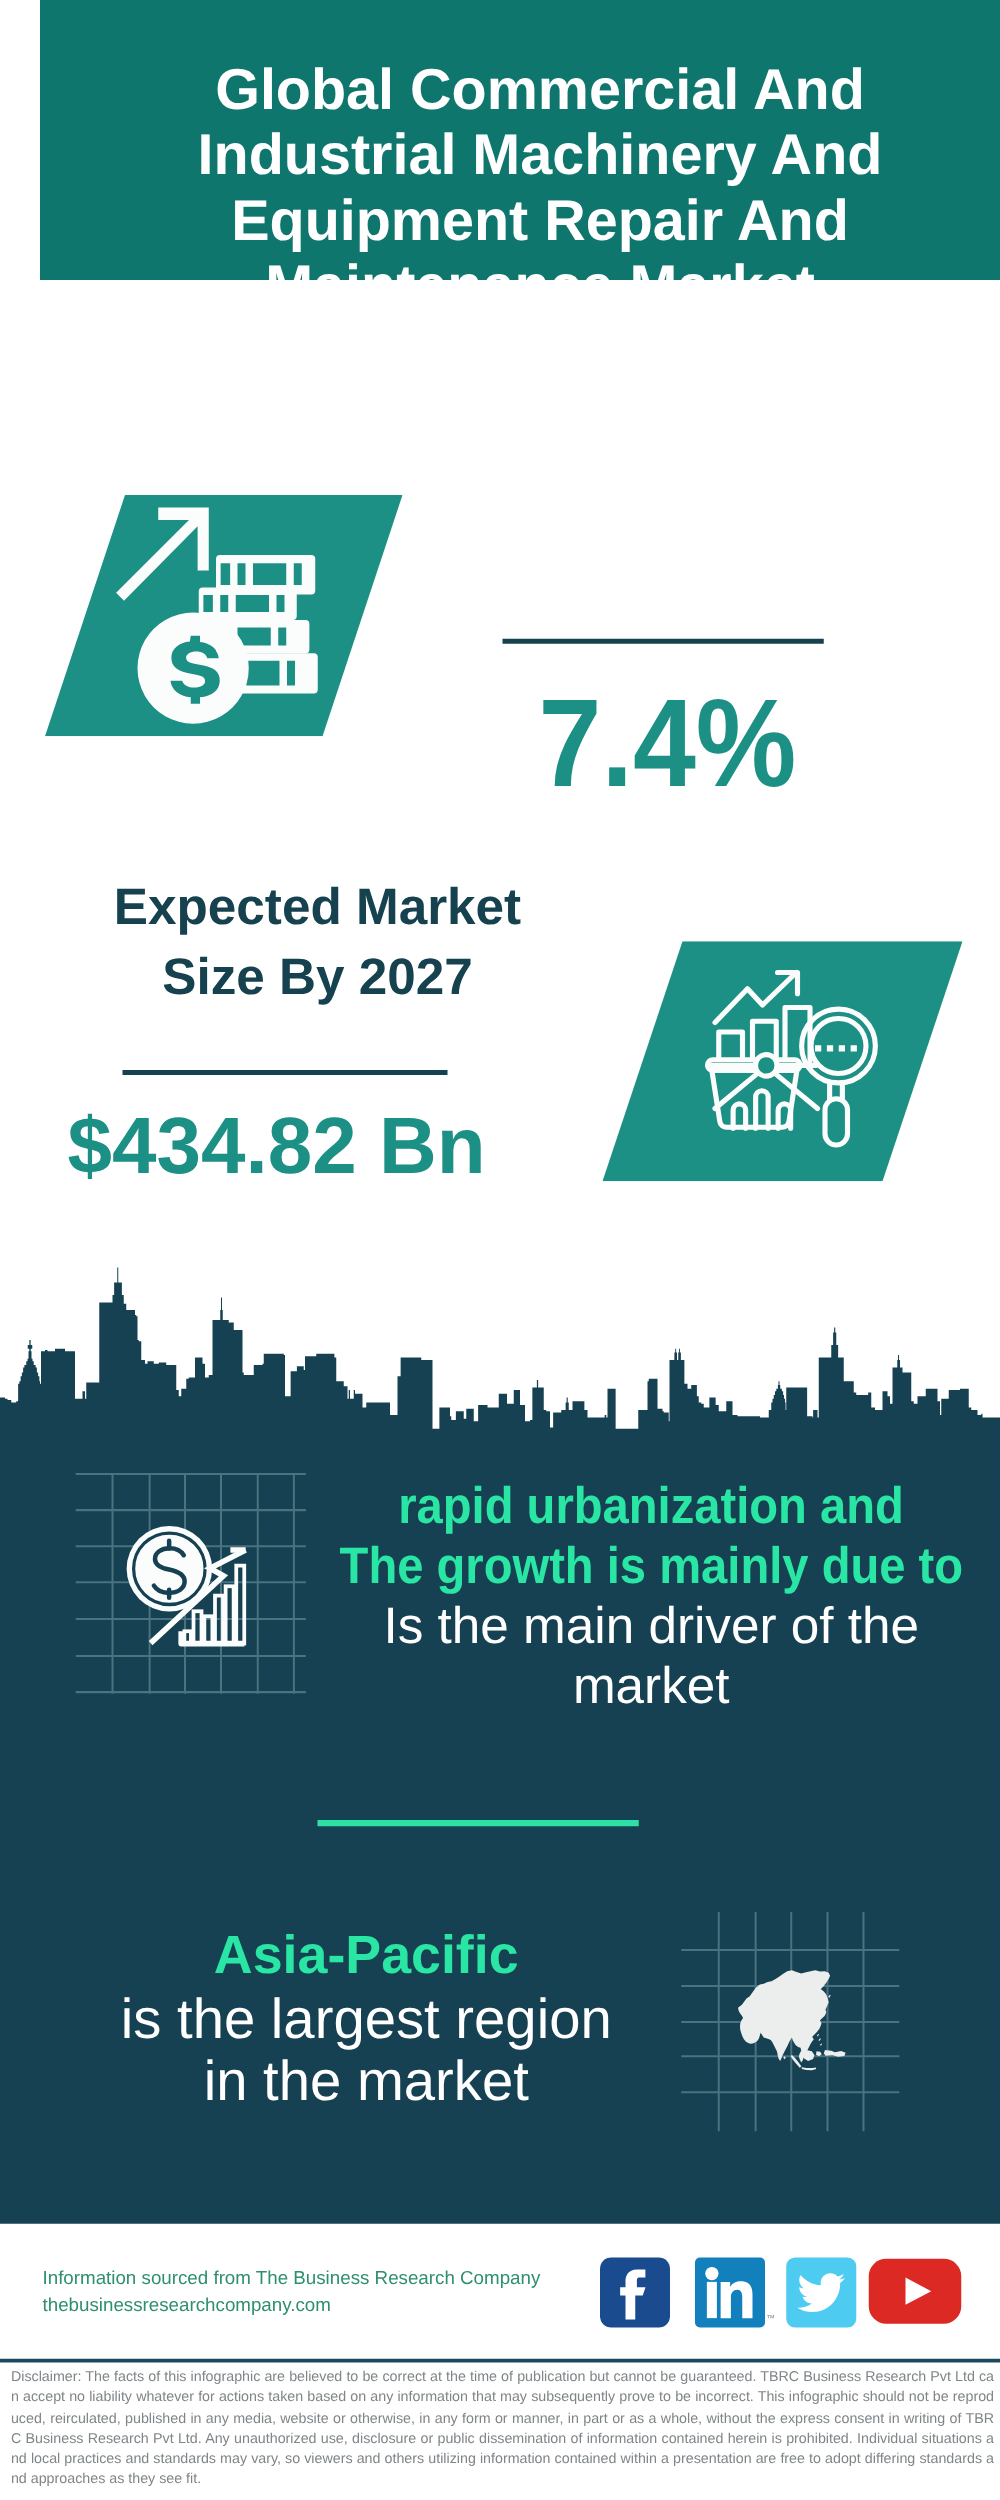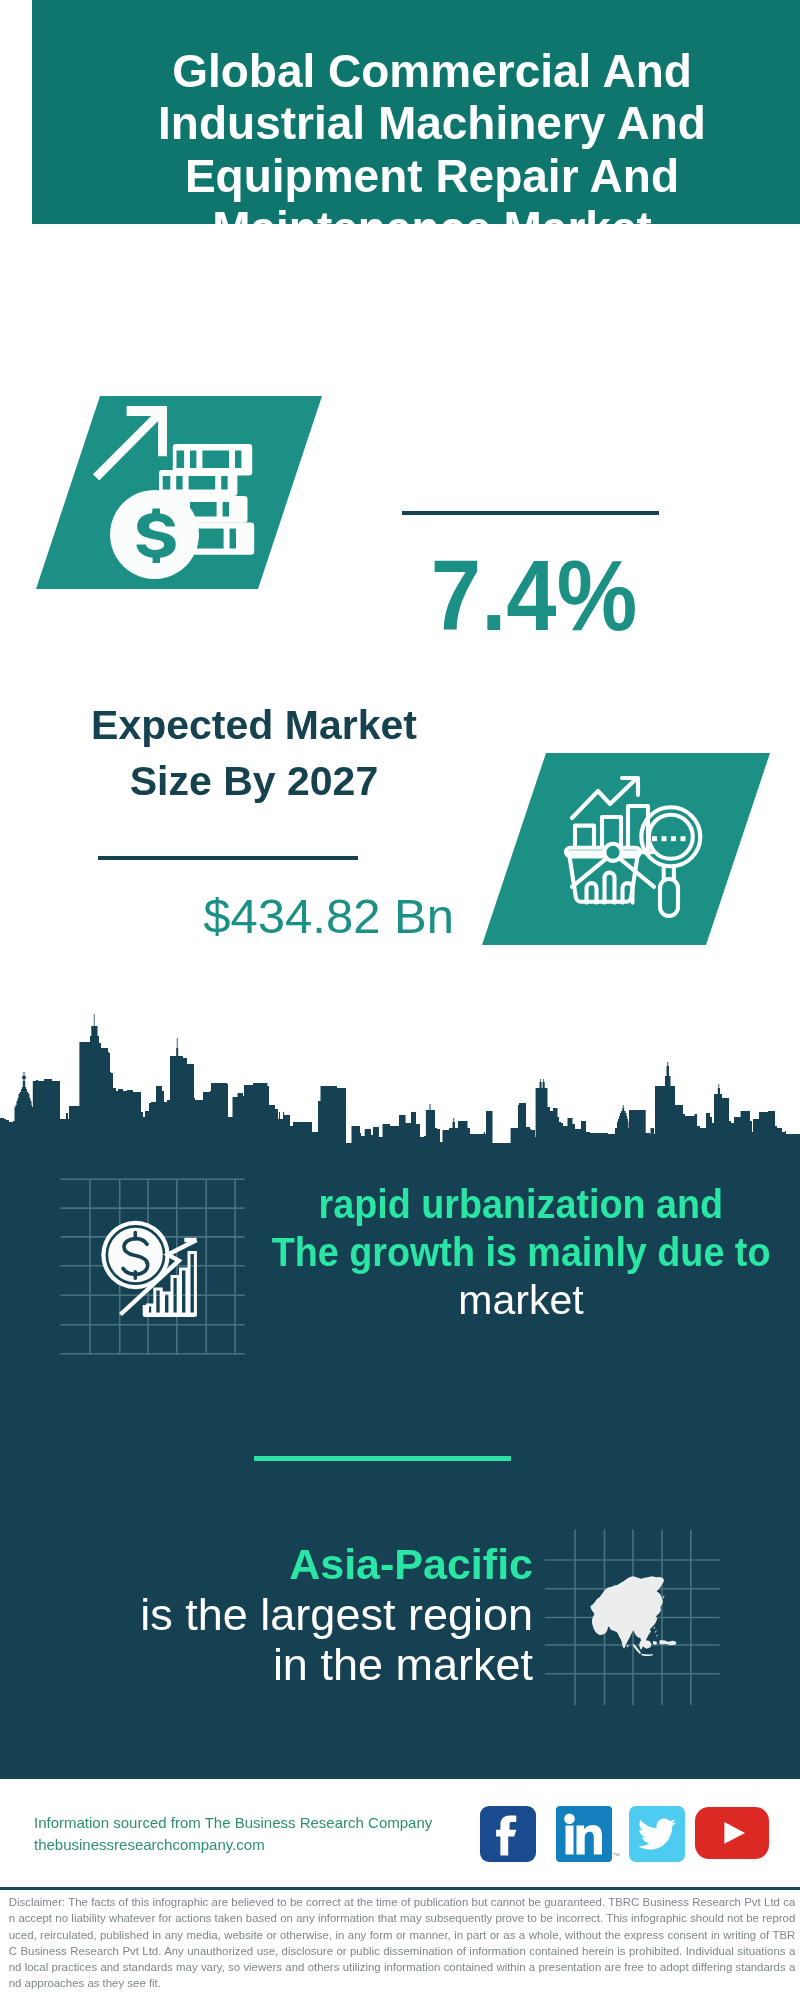--- a/index.html
+++ b/index.html
@@ -10,33 +10,33 @@
   
   .header{position:absolute;left:0;top:0;width:800px;height:224px;background:#0f766e;margin-left:32px;}
   .header-title{position:absolute;left:100px;top:45px;width:600px;text-align:center;
      color:#ffffff;font-size:46px;font-weight:bold;line-height:52.3px;}
   .tile{position:absolute;}
   .stat-head{position:absolute;text-align:center;color:#16414f;
      font-size:41px;font-weight:bold;line-height:56px;}
   .rule{position:absolute;height:4px;background:#16414f;}
   .stat-val{position:absolute;text-align:center;color:#1d9086;
      font-size:100px;font-weight:bold;line-height:100px;transform:scaleX(0.905);}
-  .stat-val2{position:absolute;text-align:right;color:#1d9086;
-     font-size:49px;font-weight:normal;line-height:72px;}
+  .stat-val2{position:absolute;text-align:left;color:#1d9086;
+     font-size:64px;font-weight:bold;line-height:72px;}
 
   
   .darkband{position:absolute;left:0;width:800px;background:#164152;}
 
   
   .drv{position:absolute;text-align:center;font-size:41px;line-height:48px;}
   .drv .hl{color:#2ae6a5;font-weight:bold;}
   .drv .hl>span{display:inline-block;transform:scaleX(0.92);}
   .drv .sub{color:#ffffff;transform:scaleX(1.0);}
   .greenrule{position:absolute;height:5px;background:#2ee0a6;}
-  .drv2{position:absolute;text-align:right;font-size:45px;line-height:50.5px;white-space:nowrap;}
+  .drv2{position:absolute;text-align:center;font-size:45px;line-height:50.5px;white-space:nowrap;}
   .drv2 .hl2{color:#2ae6a5;font-weight:bold;font-size:43px;}
   .drv2 .sub2{color:#ffffff;}
   .foot-txt{position:absolute;color:#2e8f70;font-size:15px;line-height:22px;}
   .foot-txt .site-link{color:#2e8f70;text-decoration:none;display:block;}
   .disc{position:absolute;color:#7f8588;font-size:11.42px;line-height:16.25px;text-align:justify;word-break:break-all;}
   .social{position:absolute;display:block;text-decoration:none;}
   .social>svg{overflow:hidden;}
   .social svg{position:absolute;left:0;top:0;}
   .social .tm{position:absolute;right:-8px;bottom:3px;font-size:7px;color:#8a8a8a;line-height:7px;}
 </style>
@@ -168,20 +168,21 @@
         <rect x="172.0" y="1276.5" width="6.4" height="38.3"></rect>
         <rect x="180.5" y="1269.0" width="6.4" height="45.8"></rect>
         <rect x="189.0" y="1252.5" width="6.4" height="62.3"></rect>
       </g>
     </g>
   </svg>
 
   <div class="drv" style="left:241px;top:1180px;width:560px;white-space:nowrap;">
     <div class="hl"><span>rapid urbanization and</span></div>
     <div class="hl"><span>The growth is mainly due to</span></div>
+    <div class="sub">Is the main driver of the</div>
     <div class="sub">market</div>
   </div>
   <div class="greenrule" style="left:254px;top:1456px;width:257px;"></div>
 
   <svg width="160" height="110" viewBox="580 1565 160 110" style="position:absolute;left:580px;top:1565px;">
     <g fill="#ebeeec">
       <path d="M590.4,1606.2 L593.5,1603.8 L597.2,1598.8 L599.8,1596.9 L601.6,1594.4 L604.8,1590 L607.9,1587.5 L611,1586.9 L614.1,1585.6 L617.2,1585 L620.4,1583.1 L623.5,1581.2 L626.6,1579 L629.8,1576.9 L633.5,1576.2 L637.2,1577.5 L641,1578.8 L644.8,1577.8 L648.5,1576.9 L652.2,1576.2 L656,1577.2 L659.8,1576.9 L662.9,1578.1 L664.1,1580.6 L662.9,1583.1 L661,1586.2 L658.5,1589.4 L656.6,1591.2 L659.1,1593.1 L661,1595.6 L662.2,1598.8 L662.9,1601.9 L661.6,1605 L660.4,1607.5 L661,1610 L659.8,1612.5 L657.9,1614.4 L656,1616.2 L657.2,1618.8 L656.6,1620.6 L655.4,1623.1 L653.5,1625.6 L651.6,1627.5 L649.8,1629.4 L651,1631.5 L649.5,1633.4 L648.5,1635 L647.2,1637.5 L646,1640 L644.8,1641.9 L644.1,1644.4 L642.9,1646.2 L642.2,1648.1 L641,1650 L639.8,1647.5 L639.1,1645 L639.8,1642.5 L641,1640.6 L640.4,1638.1 L638.5,1637.5 L636.6,1636.2 L635.4,1634.4 L634.1,1631.9 L633.5,1630 L632.2,1631.9 L631,1634.4 L629.8,1636.9 L628.5,1639.4 L627.2,1641.9 L626,1644.4 L625,1646.9 L624.1,1648.8 L622.9,1646.9 L622.2,1644.4 L621.6,1641.2 L620.4,1638.8 L619.1,1636.2 L617.9,1633.8 L616.6,1631.9 L614.8,1631.2 L612.9,1630.6 L611,1630 L609.8,1628.1 L608.5,1626.2 L607.9,1628.1 L607.2,1630.6 L606,1632.5 L604.1,1634 L602.2,1634.8 L600.4,1635 L598.5,1634.4 L596.6,1633.1 L595,1631.2 L593.8,1628.8 L592.9,1626.2 L592.2,1623.8 L592,1621.2 L592.2,1618.8 L593.2,1616.2 L594.5,1614.4 L593.5,1612.5 L592,1610.6 L591,1608.8 Z"></path>
 
       <path d="M657.5,1608.5 l1.4,-2.2 l1.0,0.6 l-1.3,2.4 z"></path>
       <path d="M660.2,1603.0 l1.6,-2.6 l0.9,0.6 l-1.6,2.7 z"></path>

